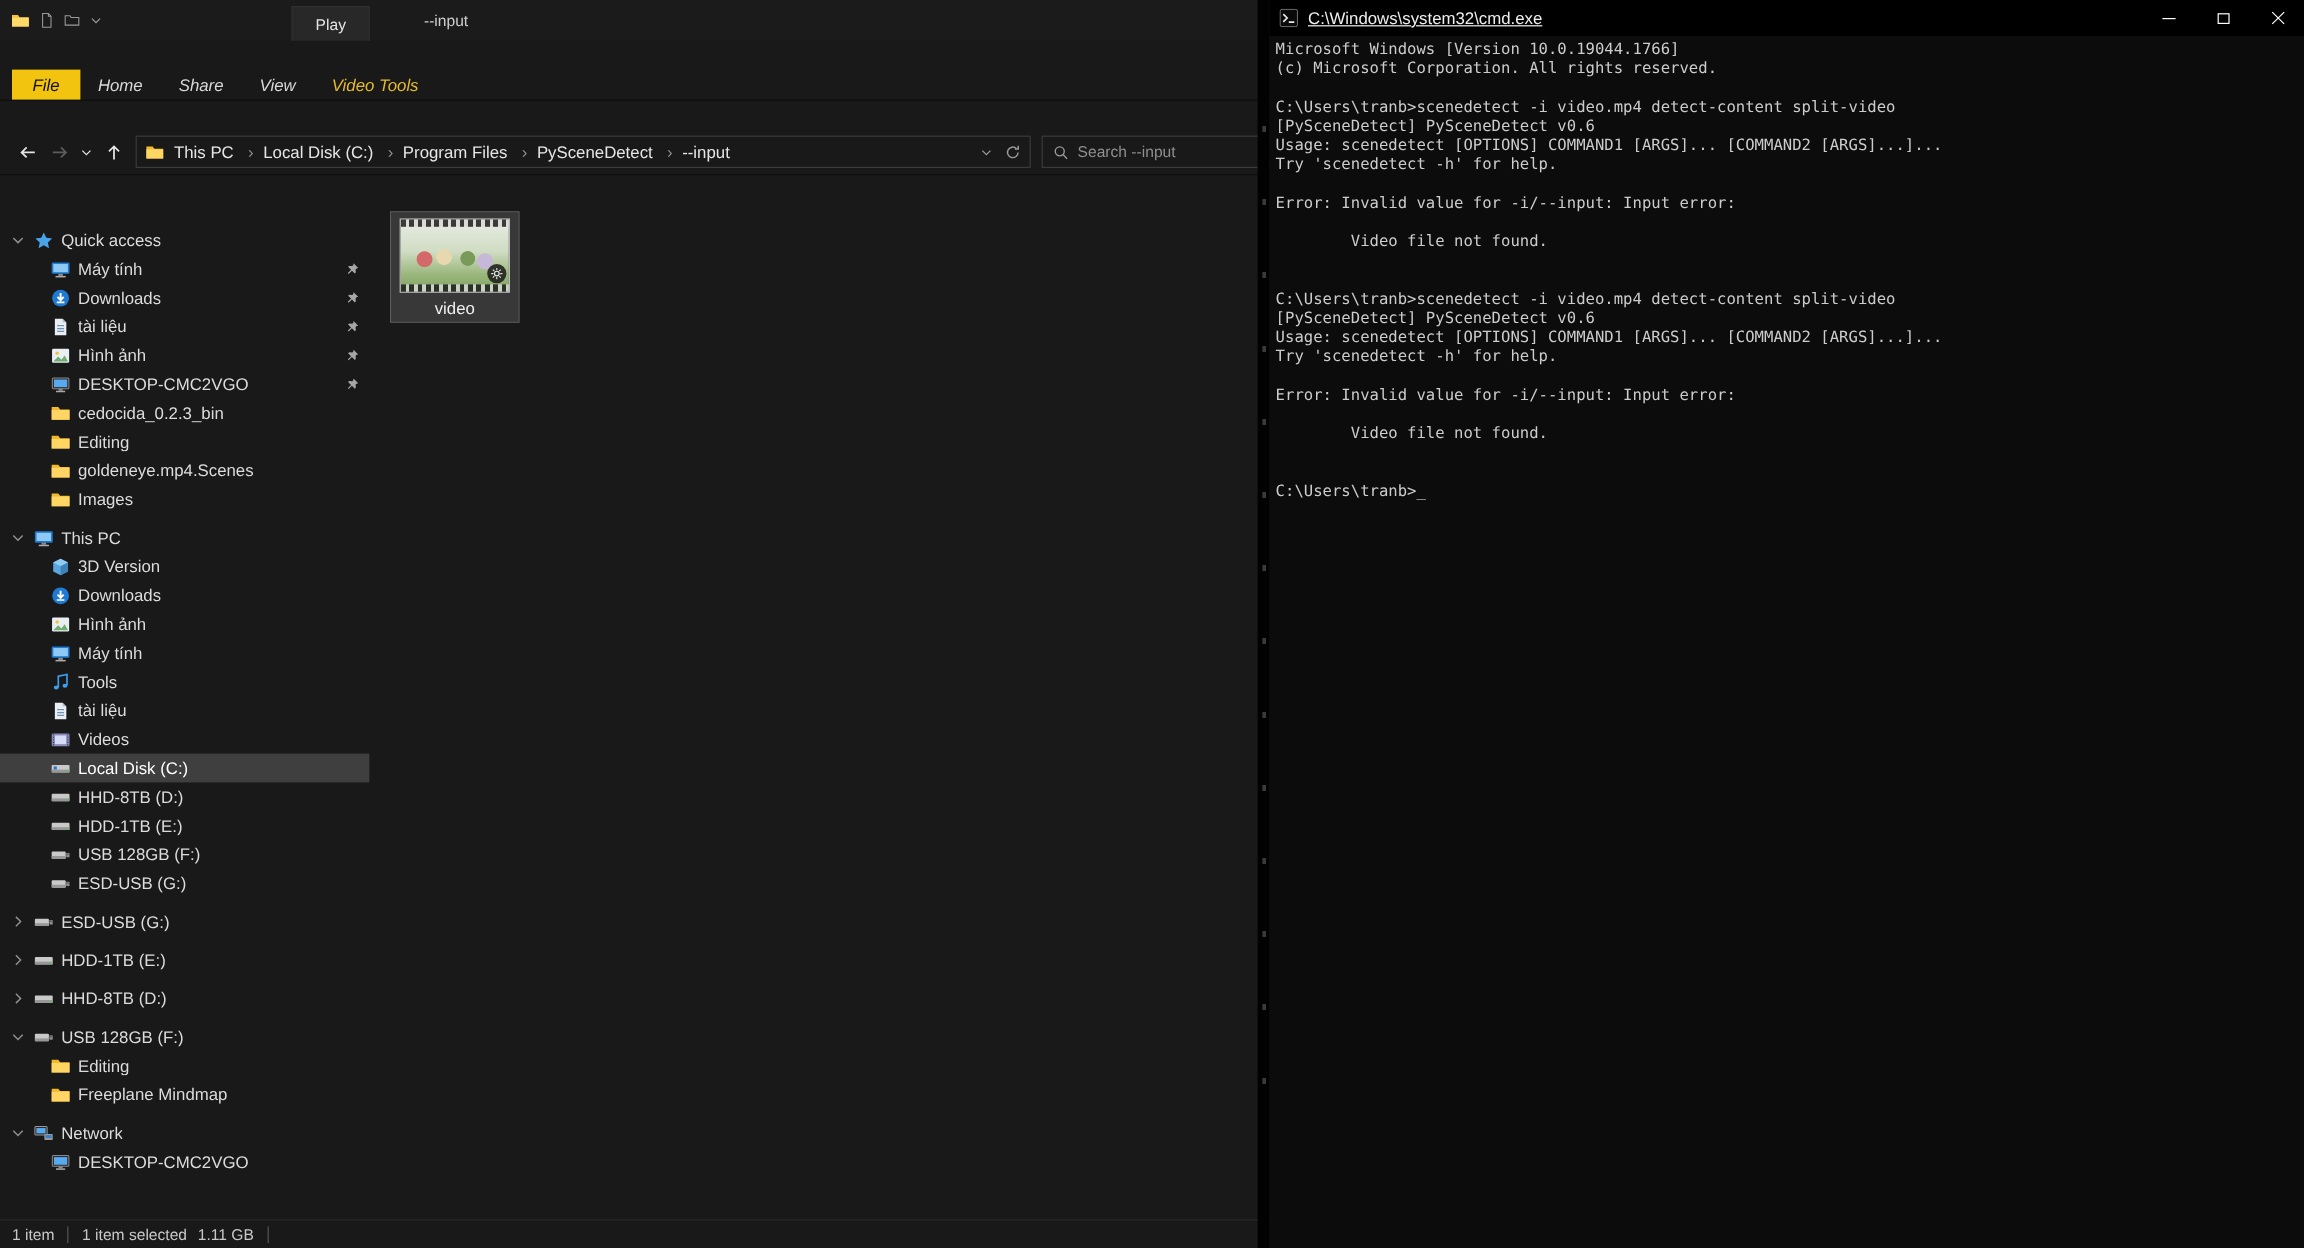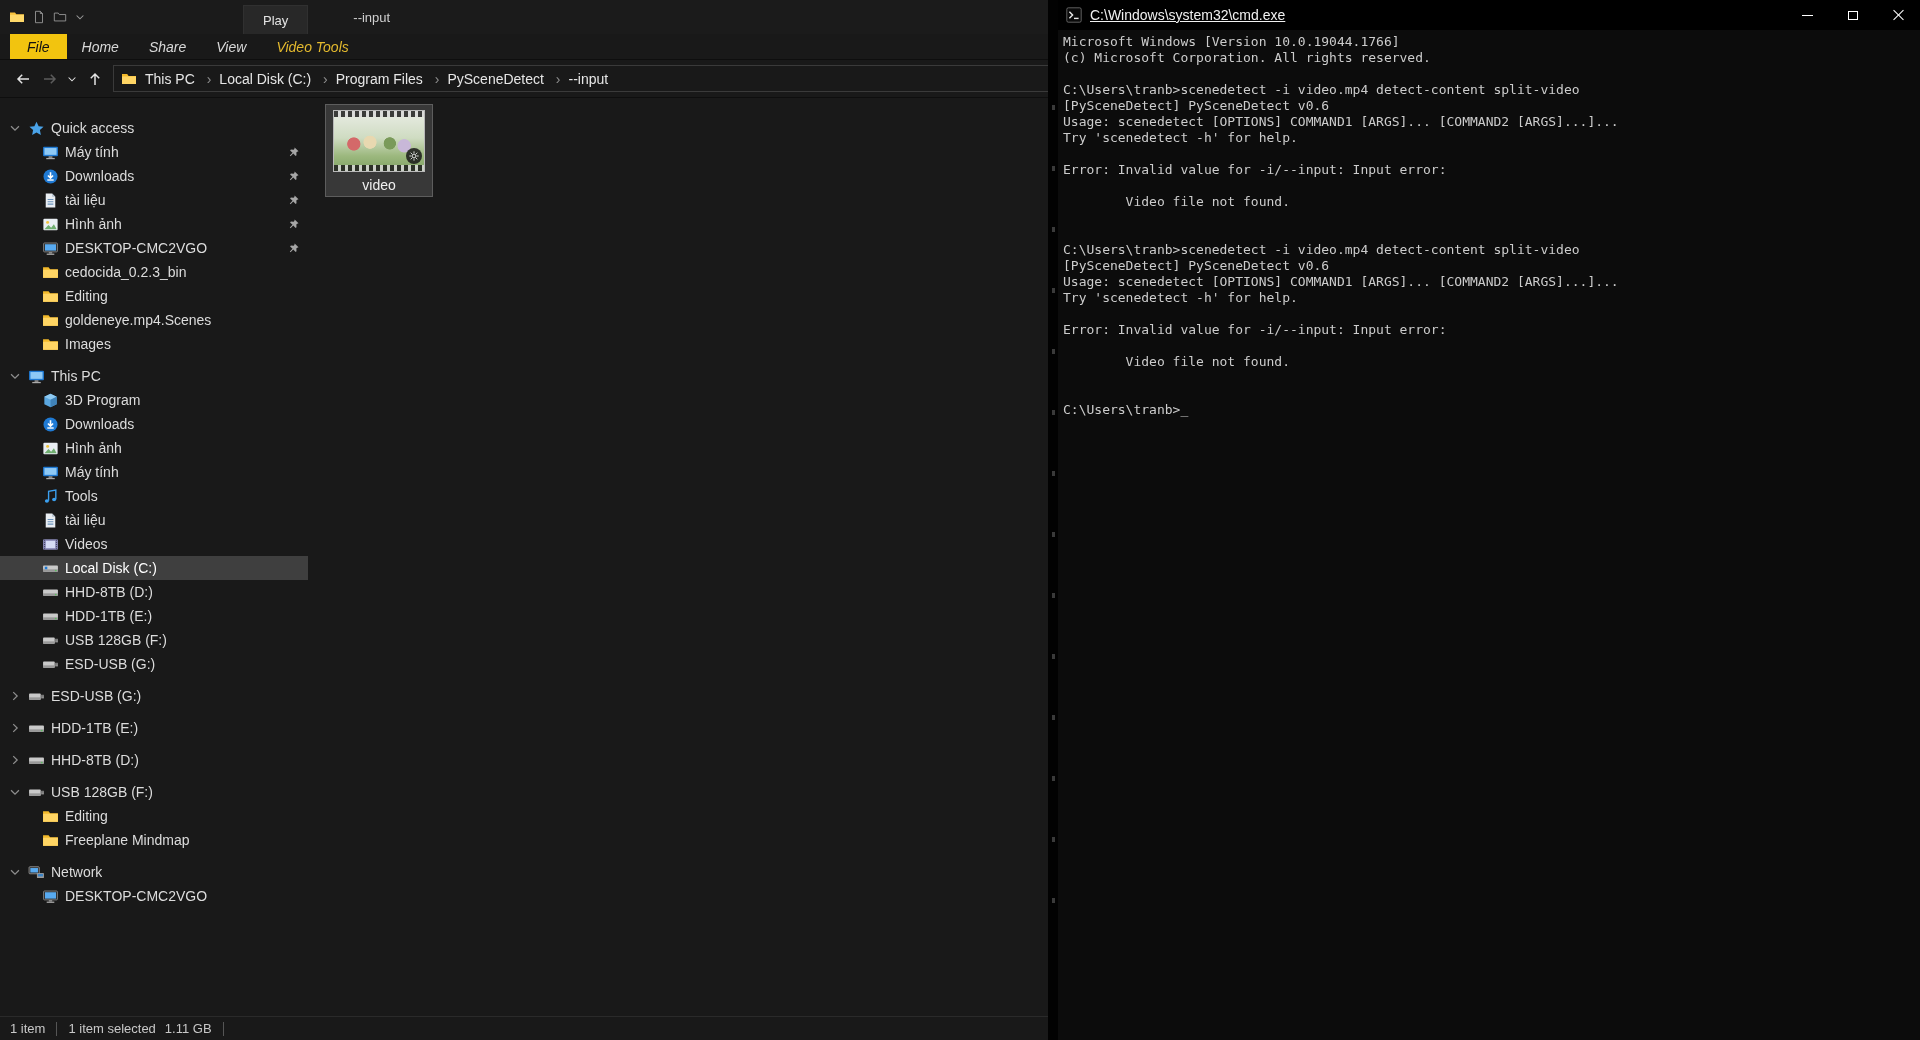--- a/index.html
+++ b/index.html
@@ -5,21 +5,21 @@
   * { box-sizing: border-box; margin: 0; padding: 0; }
   html,body { width:1920px; height:1040px; overflow:hidden; }
   body { background:#000; font-family:"Liberation Sans","DejaVu Sans",sans-serif; position:relative; color:#dcdcdc; }
 
   .icon { display:inline-flex; align-items:center; justify-content:center; flex:none; }
   .icon svg { width:100%; height:100%; display:block; }
   .i12{width:12px;height:12px} .i14{width:14px;height:14px} .i16{width:16px;height:16px}
   .dim{color:#9a9a9a}
 
   
-  .explorer { position:absolute; left:0; top:0; width:1217px; height:1040px; background:#191919; display:flex; flex-direction:column; }
+  .explorer { position:absolute; left:0; top:0; width:1217px; height:1040px; background:#191919; display:flex; flex-direction:column;gap:24px; }
 
   .titlebar { height:34px; background:#1b1b1b; display:flex; align-items:center; padding-left:9px; gap:7px; flex:none; }
   .play-tab { margin-left:150px; align-self:flex-end; height:29px; background:#282828; border:1px solid #303030; border-bottom:none; padding:0 19px; display:flex; align-items:center; color:#e4e4e4; font-size:13px; }
   .win-title { margin-left:38px; font-size:13px; color:#cfcfcf; white-space:nowrap; }
   .win-controls { margin-left:auto; display:flex; height:100%; }
   .ex-ctrl { width:43px; height:100%; display:flex; align-items:center; justify-content:center; color:#e8e8e8; }
   .g-min { width:11px; height:1px; background:currentColor; display:inline-block; }
   .g-max { width:10px; height:9px; border:1px solid currentColor; display:inline-block; }
   .g-close { position:relative; width:12px; height:12px; display:inline-block; }
   .g-close::before,.g-close::after { content:""; position:absolute; left:50%; top:-1px; width:1px; height:14px; background:currentColor; }
@@ -241,20 +241,29 @@
           </span>
         <span class="icon i14 dim">
             <svg viewBox="0 0 16 16">
               <path d="M13 8a5 5 0 1 1-1.6-3.7" stroke="currentColor" stroke-width="1.4" fill="none"></path>
               <path d="M13.2 1.6V4.8H10" stroke="currentColor" stroke-width="1.4" fill="none"></path>
             </svg>
           </span>
       </div>
     </div>
 
+    <div class="searchbox">
+      <span class="icon i14 dim">
+          <svg viewBox="0 0 16 16">
+            <circle cx="7" cy="7" r="4.3" stroke="currentColor" stroke-width="1.3" fill="none"></circle>
+            <path d="M10.3 10.3L14 14" stroke="currentColor" stroke-width="1.3"></path>
+          </svg>
+        </span>
+      <input type="text" placeholder="Search --input" style="">
+    </div>
   </div>
 
   <div class="explorer-body">
     <div class="sidepane">
 
         <div class="side-item">
           <span class="chev icon">
             <svg viewBox="0 0 16 16">
               <path d="M3.5 6L8 10.5L12.5 6" stroke="currentColor" stroke-width="1.4" fill="none"></path>
             </svg>
@@ -423,21 +432,21 @@
 
         <div class="side-item lvl-1">
           <span class="chev icon"></span>
           <span class="ficon icon">
             <svg viewBox="0 0 16 16">
               <path d="M8 1.6l5.8 2.9v7L8 14.4l-5.8-2.9v-7z" fill="#5aa7e0"></path>
               <path d="M8 1.6l5.8 2.9L8 7.4 2.2 4.5z" fill="#8ecaf2"></path>
               <path d="M8 7.4v7l5.8-2.9v-7z" fill="#3f82b8"></path>
             </svg>
           </span>
-          <span class="lbl">3D Program</span>
+          <span class="lbl">3D Version</span>
           <span class="pin icon"></span>
         </div>
 
         <div class="side-item lvl-1">
           <span class="chev icon"></span>
           <span class="ficon icon">
             <svg viewBox="0 0 16 16">
               <circle cx="8" cy="8" r="6.6" fill="#1f7ad4"></circle>
               <path d="M8 4v5M5.6 7L8 9.6 10.4 7" stroke="#fff" stroke-width="1.5" fill="none"></path>
               <path d="M5 11.3h6" stroke="#fff" stroke-width="1.3"></path>

